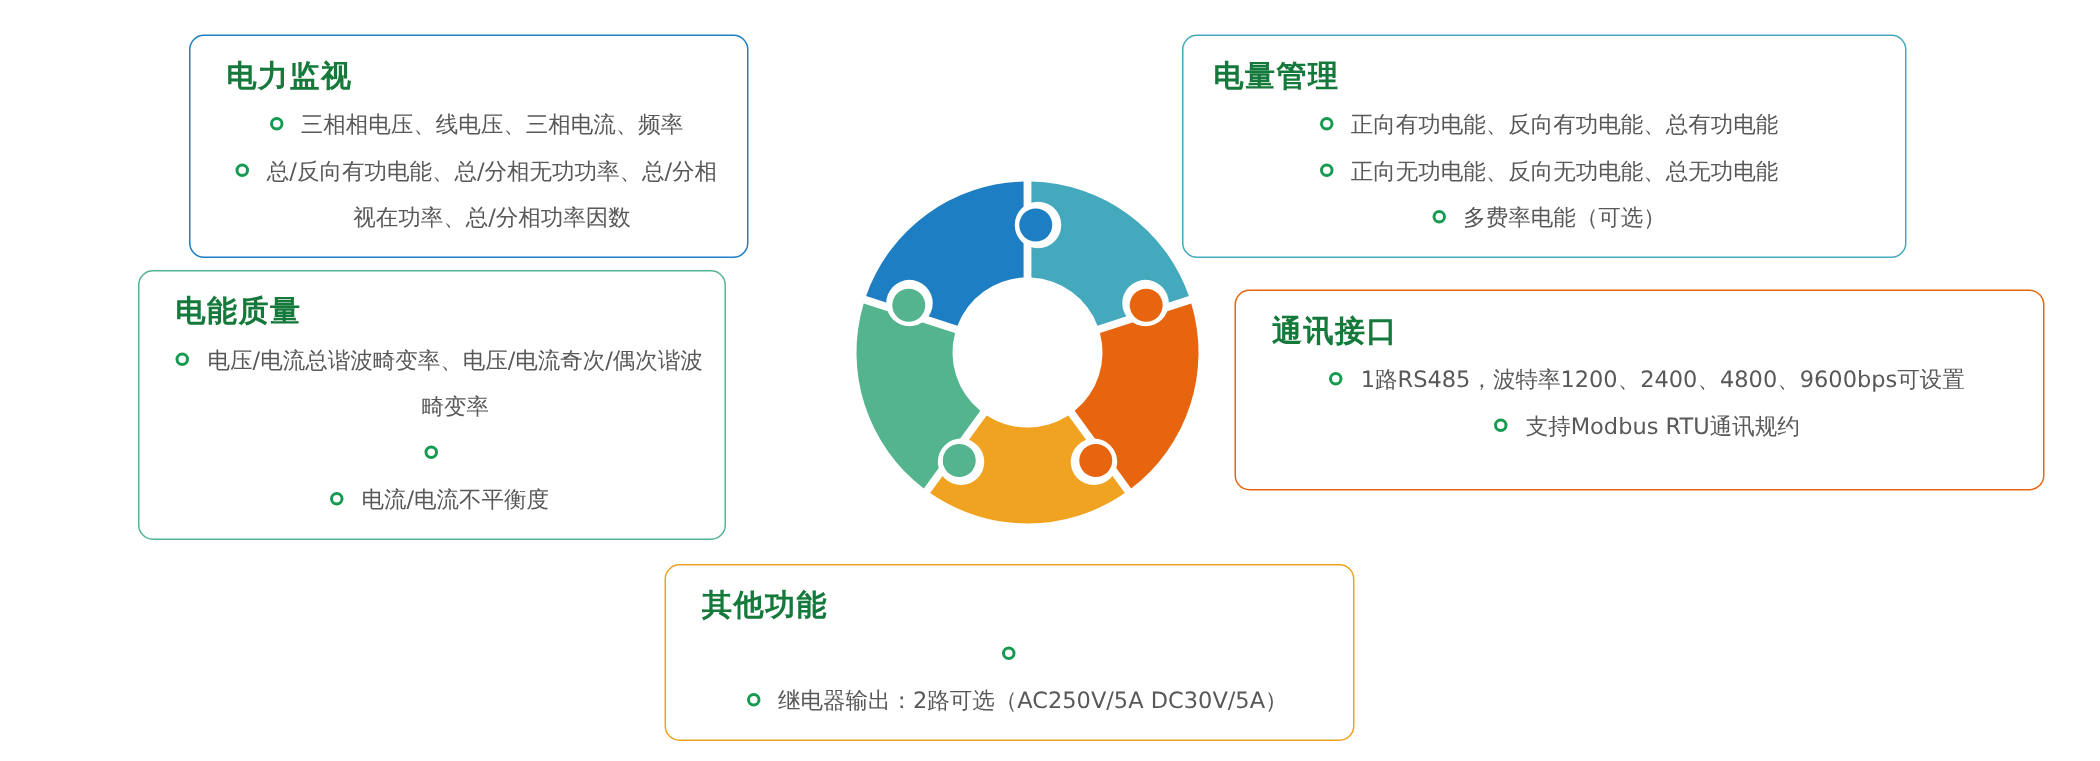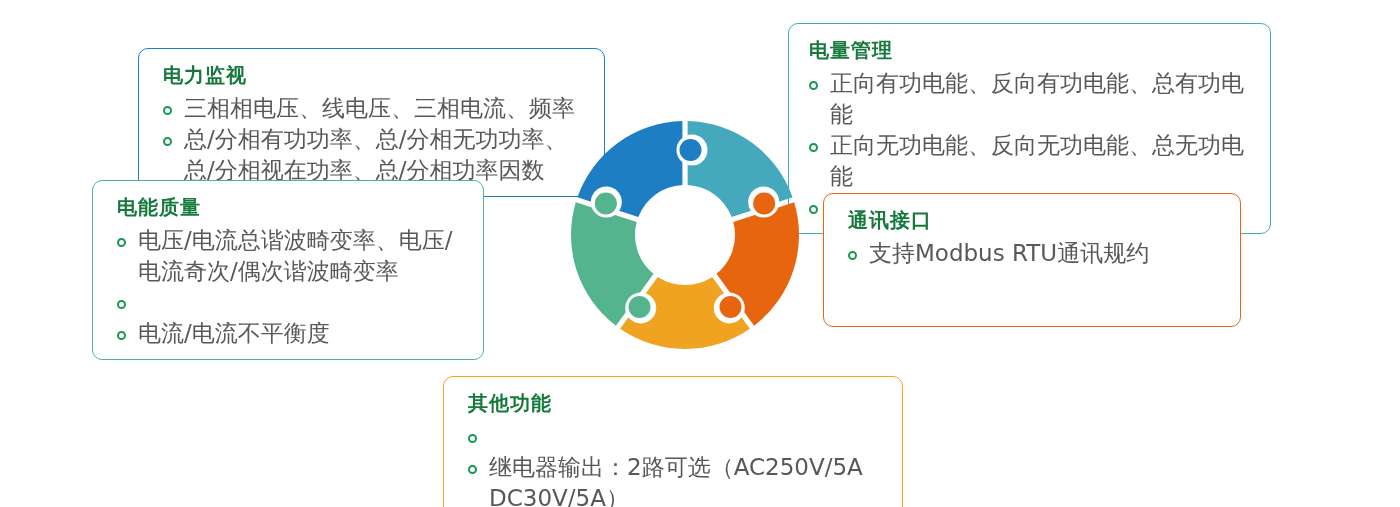--- a/index.html
+++ b/index.html
@@ -4,51 +4,51 @@
 <style>
   html,body{margin:0;padding:0;background:#fff;}
   #stage{
     position:relative; width:1400px; height:507px; background:#ffffff;
     font-family:"DejaVu Sans","Liberation Sans",sans-serif; overflow:hidden;
   }
   .card{
     position:absolute; background:#fff; border:1.5px solid #999;
     border-radius:10px; box-sizing:border-box; padding:10px 14px 10px 24px;
   }
-  .card-0{left:138px; top:23px;  width:467px; min-height:137px;margin-top:25px;}
+  .card-0{left:126px; top:23px;  width:373px; min-height:137px;}
   .card-1{left:92px;  top:180px; width:392px; min-height:168px;}
   .card-2{left:788px; top:23px;  width:483px; min-height:137px;}
-  .card-3{left:823px; top:193px; width:418px; min-height:134px;}
+  .card-3{left:823px; top:193px; width:540px; min-height:134px;}
   .card-4{left:443px; top:376px; width:460px; min-height:111px;}
   .card-title{
     font-size:20px; font-weight:bold; color:#15793b;
     line-height:28px; margin:2px 0 4px 0; letter-spacing:1px;
   }
   .card-items{list-style:none; margin:0; padding:0;}
   .card-item{
-    font-size:23px; color:#595757; line-height:31px;
-    padding-left:21px; text-indent:-21px;
+    font-size:15px; color:#595757; line-height:31px;
+    padding-left:21px; text-indent:-21px;text-align:center;
   }
   .bullet{
     display:inline-block; width:9px; height:9px; box-sizing:border-box;
     border:2.5px solid #169a52; border-radius:50%;
     margin-right:12px; vertical-align:1px;
   }
   #wheel-svg{position:absolute; left:545px; top:95px;}
 </style>
 </head>
 <body>
 
 <div id="stage">
 
   <div class="card card-0" style="border-color: rgb(29, 126, 195);">
     <div class="card-title">电力监视</div>
     <ul class="card-items">
       <li class="card-item"><span class="bullet"></span><span>三相相电压、线电压、三相电流、频率</span></li>
-      <li class="card-item"><span class="bullet"></span><span>总/分相有功功率、总/分相无功功率、总/分相视在功率、总/分相功率因数</span></li>
+      <li class="card-item"><span class="bullet"></span><span>总/反向有功电能、总/分相无功功率、总/分相视在功率、总/分相功率因数</span></li>
     </ul>
   </div>
 
   <div class="card card-1" style="border-color: rgb(83, 180, 142);">
     <div class="card-title">电能质量</div>
     <ul class="card-items">
       <li class="card-item"><span class="bullet"></span><span>电压/电流总谐波畸变率、电压/电流奇次/偶次谐波畸变率</span></li>
       <li class="card-item"><span class="bullet"></span></li>
       <li class="card-item"><span class="bullet"></span><span>电流/电流不平衡度</span></li>
     </ul>
@@ -59,20 +59,21 @@
     <ul class="card-items">
       <li class="card-item"><span class="bullet"></span><span>正向有功电能、反向有功电能、总有功电能</span></li>
       <li class="card-item"><span class="bullet"></span><span>正向无功电能、反向无功电能、总无功电能</span></li>
       <li class="card-item"><span class="bullet"></span><span>多费率电能（可选）</span></li>
     </ul>
   </div>
 
   <div class="card card-3" style="border-color: rgb(232, 101, 15);">
     <div class="card-title">通讯接口</div>
     <ul class="card-items">
+      <li class="card-item"><span class="bullet"></span><span>1路RS485，波特率1200、2400、4800、9600bps可设置</span></li>
       <li class="card-item"><span class="bullet"></span><span>支持Modbus RTU通讯规约</span></li>
     </ul>
   </div>
 
   <div class="card card-4" style="border-color: rgb(240, 163, 33);">
     <div class="card-title">其他功能</div>
     <ul class="card-items">
       <li class="card-item"><span class="bullet"></span></li>
       <li class="card-item"><span class="bullet"></span><span>继电器输出：2路可选（AC250V/5A DC30V/5A）</span></li>
     </ul>

